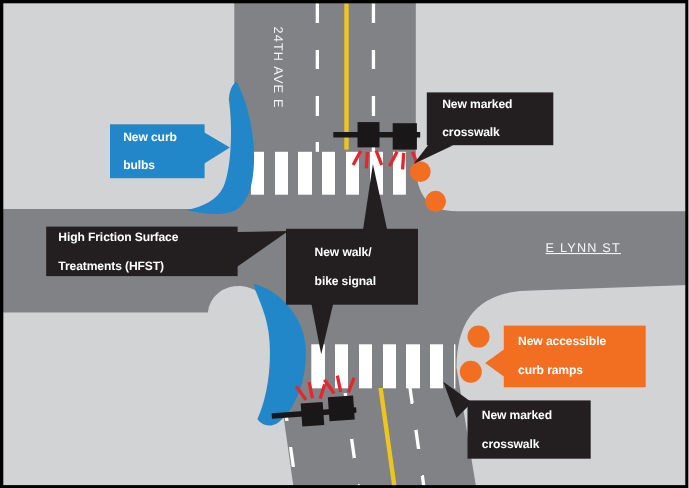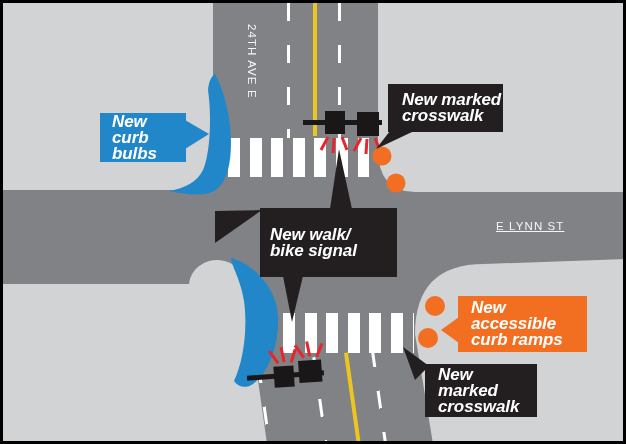--- a/index.html
+++ b/index.html
@@ -32,22 +32,22 @@
   
   .road-bottom{
     position:absolute;left:240px;top:353px;width:190px;height:102px;
     transform:rotate(-8deg);transform-origin:104px 0;
   }
   .road-bottom .lane{top:0;height:102px;}
 
   
   .callout{
     position:absolute; display:flex; flex-direction:column; justify-content:center;
-    color:#fff; font-weight:700; font-size:17px; line-height:16px;
-    letter-spacing:-0.1px; box-sizing:border-box;font-style:italic;
+    color:#fff; font-weight:700; font-size:11px; line-height:26px;
+    letter-spacing:-0.1px; box-sizing:border-box;
   }
   .callout .txt{white-space:pre-line;}
   .bg-black{background:var(--c-callout_black);}
   .bg-blue{background:var(--c-callout_blue);}
   .bg-orange{background:var(--c-callout_orange);}
 
   
   .street{
     position:absolute; color:var(--c-label_white); font-size:11.5px;
     letter-spacing:1.1px; font-weight:400;
@@ -123,22 +123,26 @@
     <polygon class="f-black" points="390,131 412,132 376,149"></polygon>
     <polygon class="f-orange" points="459,317 459,343 441,330"></polygon>
     <polygon class="f-black" points="403,347 429,366 415,380"></polygon>
   </svg>
 
   <div class="callout bg-blue z6" style="left:100px;top:113px;width:86px;height:49px;padding-left:12px;">
     <span class="txt">New curb
 bulbs</span>
   </div>
 
+  <div class="callout bg-black z6" style="left:42px;top:206px;width:174px;height:45px;padding-left:11px;">
+    <span class="txt">High Friction Surface
+Treatments (HFST)</span>
+  </div>
 
-  <div class="callout bg-black z6" style="left:260px;top:208px;width:137px;height:69px;padding-left:10px;">
+  <div class="callout bg-black z6" style="left:260px;top:208px;width:120px;height:69px;padding-left:26px;">
     <span class="txt">New walk/
 bike signal</span>
   </div>
 
   <div class="callout bg-black z6" style="left:388px;top:84px;width:115px;height:48px;padding-left:14px;">
     <span class="txt">New marked
 crosswalk</span>
   </div>
 
   <div class="callout bg-orange z6" style="left:458px;top:296px;width:129px;height:56px;padding-left:13px;">

